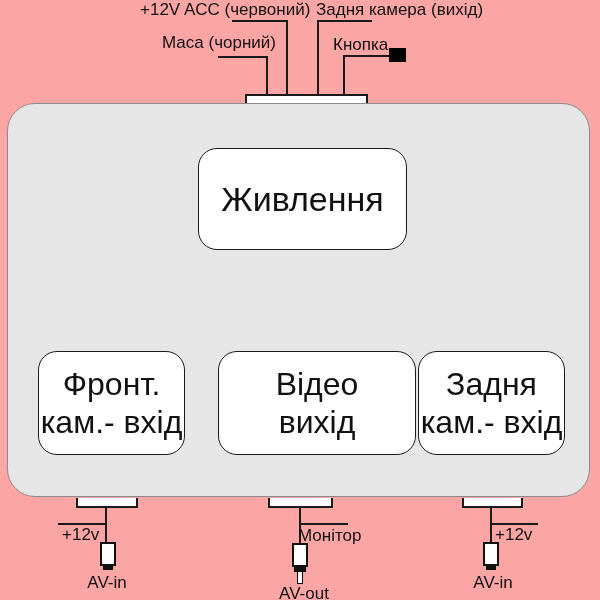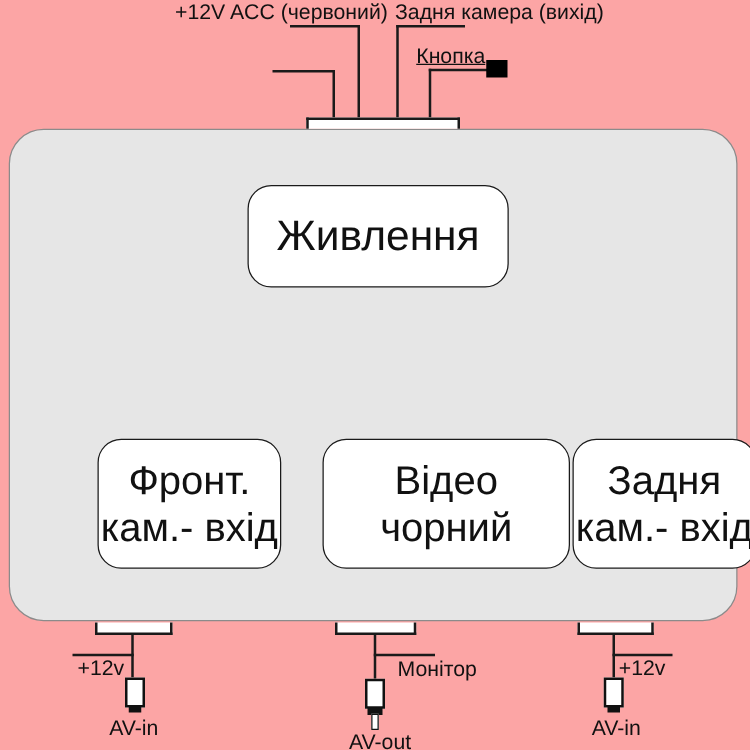--- a/index.html
+++ b/index.html
@@ -50,28 +50,27 @@
     display: flex;
     flex-direction: column;
     align-items: center;
     justify-content: center;
     text-align: center;
     white-space: nowrap;
   }
   .inner-box .line { display: block; }
   .power-box {
     left: 198px; top: 148px;
-    width: 209px; height: 82px;
+    width: 209px; height: 102px;
     font-size: 34px;
   }
   .port-box {
     top: 351px; height: 104px;
     font-size: 32px;
     line-height: 38px;
-    margin-left: 40px;
   }
   
   .stub {
     position: absolute;
     background: #ffffff;
     box-sizing: border-box;
   }
   .stub.top-stub {
     top: 94px; height: 9px;
     border: 2px solid #1a1a1a;
@@ -108,21 +107,22 @@
     background: #000000;
   }
 </style>
 </head>
 <body>
 
 <div class="stage">
 
   <div class="lbl" style="left:140px; top:1px;">+12V ACC (червоний)</div>
   <div class="lbl" style="left:316px; top:1px;">Задня камера (вихід)</div>
-  <div class="lbl" style="left:333px; top:36px;text-decoration:underline;">Кнопка</div>
+  <div class="lbl" style="left:162px; top:34px;">Маса (чорний)</div>
+  <div class="lbl" style="left:333px; top:36px;">Кнопка</div>
 
   <div class="wire" style="left:232px; top:20px; width:56px; height:2px;"></div>
   <div class="wire" style="left:286px; top:20px; width:2px; height:74px;"></div>
 
   <div class="wire" style="left:317px; top:20px; width:55px; height:2px;"></div>
   <div class="wire" style="left:317px; top:20px; width:2px; height:74px;"></div>
 
   <div class="wire" style="left:218px; top:56px; width:50px; height:2px;"></div>
   <div class="wire" style="left:266px; top:56px; width:2px; height:38px;"></div>
 
@@ -137,42 +137,42 @@
   <div class="inner-box power-box">
     <span class="line">Живлення</span>
   </div>
 
   <div class="inner-box port-box" style="left:38px; width:147px;">
     <span class="line">Фронт.</span>
     <span class="line">кам.- вхід</span>
   </div>
   <div class="inner-box port-box" style="left:218px; width:198px;">
     <span class="line">Відео</span>
-    <span class="line">чорний</span>
+    <span class="line">вихід</span>
   </div>
   <div class="inner-box port-box" style="left:418px; width:147px;">
     <span class="line">Задня</span>
     <span class="line">кам.- вхід</span>
   </div>
 
   <div class="stub bottom-stub" style="left:76px; width:62px;"></div>
   <div class="stub bottom-stub" style="left:268px; width:65px;"></div>
   <div class="stub bottom-stub" style="left:462px; width:61px;"></div>
 
   <div class="wire" style="left:105px; top:508px; width:2px; height:34px;"></div>
   <div class="wire" style="left:58px; top:523px; width:49px; height:2px;"></div>
 
   <div class="wire" style="left:299px; top:508px; width:2px; height:35px;"></div>
   <div class="wire" style="left:299px; top:523px; width:49px; height:2px;"></div>
 
   <div class="wire" style="left:490px; top:508px; width:2px; height:34px;"></div>
   <div class="wire" style="left:490px; top:523px; width:48px; height:2px;"></div>
 
   <div class="lbl" style="left:62px; top:526px;">+12v</div>
-  <div class="lbl" style="left:318px; top:527px;">Монітор</div>
+  <div class="lbl" style="left:298px; top:527px;">Монітор</div>
   <div class="lbl" style="left:495px; top:526px;">+12v</div>
 
   <div class="plug-body" style="left:100px; top:542px;"></div>
   <div class="plug-tip" style="left:103px; top:565px; width:10px; height:5px;"></div>
   <div class="lbl centered" style="left:76px; top:574px; width:62px;">AV-in</div>
 
   <div class="plug-body" style="left:292px; top:543px;"></div>
   <div class="plug-tip" style="left:294px; top:566px; width:12px; height:6px;"></div>
   <div class="rca-pin" style="left:297px; top:571px;"></div>
   <div class="lbl centered" style="left:268px; top:585px; width:72px;">AV-out</div>

